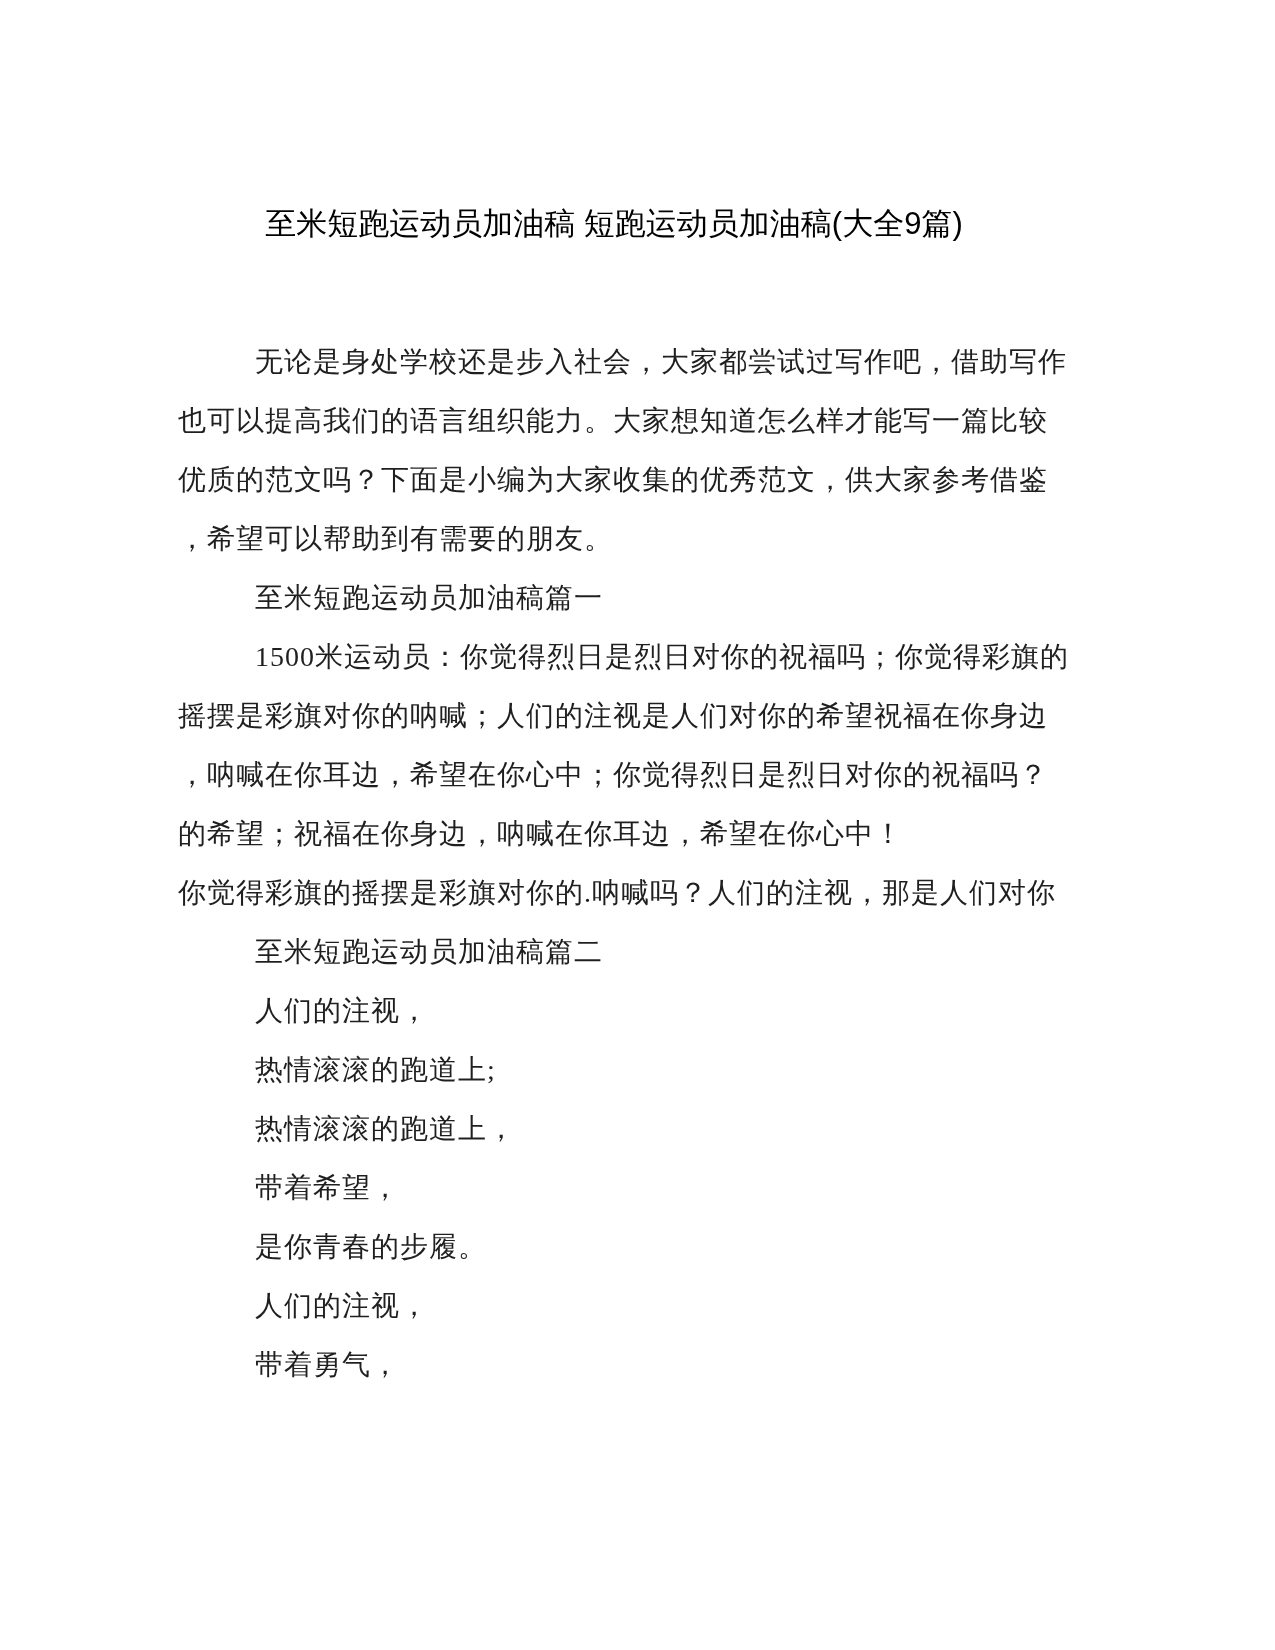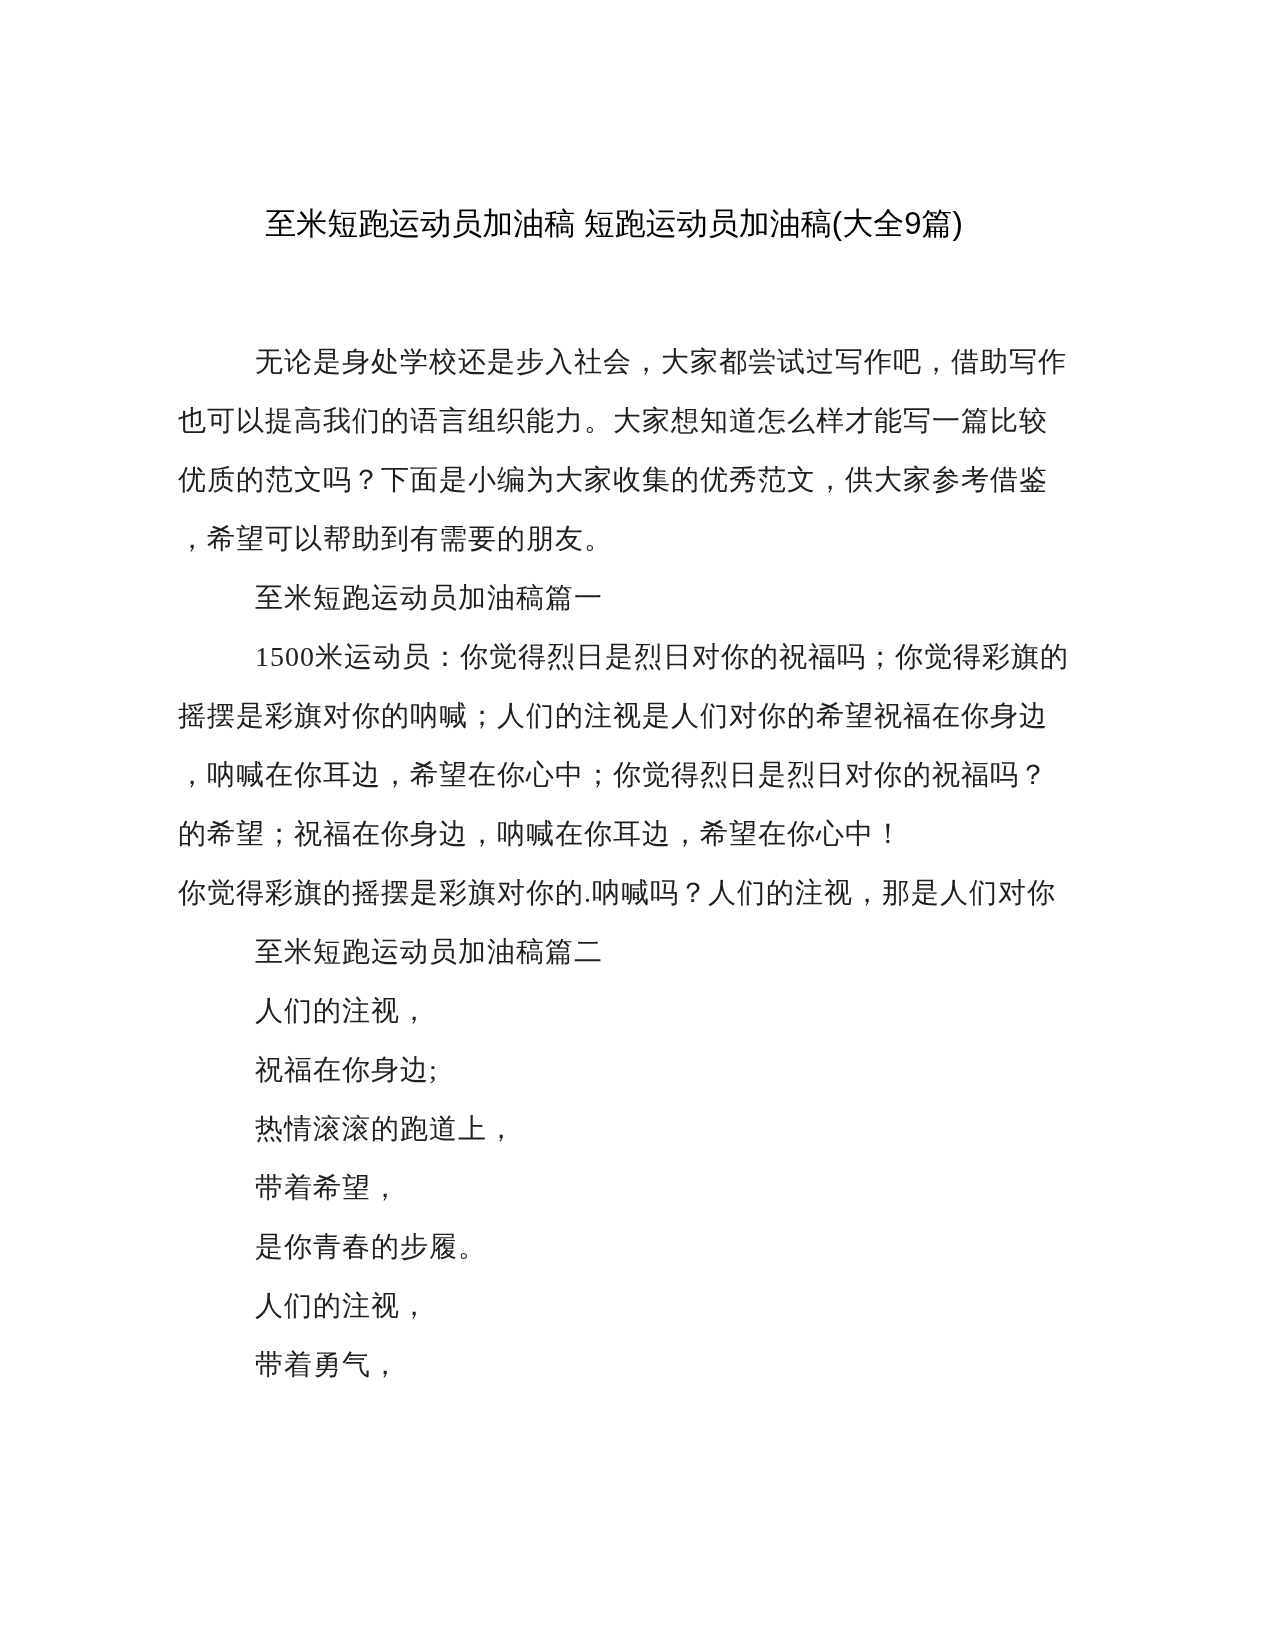--- a/index.html
+++ b/index.html
@@ -59,20 +59,20 @@
       <div class="line">优质的范文吗？下面是小编为大家收集的优秀范文，供大家参考借鉴</div>
       <div class="line">，希望可以帮助到有需要的朋友。</div>
       <div class="line indent">至米短跑运动员加油稿篇一</div>
       <div class="line indent">1500米运动员：你觉得烈日是烈日对你的祝福吗；你觉得彩旗的</div>
       <div class="line">摇摆是彩旗对你的呐喊；人们的注视是人们对你的希望祝福在你身边</div>
       <div class="line">，呐喊在你耳边，希望在你心中；你觉得烈日是烈日对你的祝福吗？</div>
       <div class="line">的希望；祝福在你身边，呐喊在你耳边，希望在你心中！</div>
       <div class="line">你觉得彩旗的摇摆是彩旗对你的.呐喊吗？人们的注视，那是人们对你</div>
       <div class="line indent">至米短跑运动员加油稿篇二</div>
       <div class="line indent">人们的注视，</div>
-      <div class="line indent">祝福在你身边;</div>
+      <div class="line indent">热情滚滚的跑道上;</div>
       <div class="line indent">热情滚滚的跑道上，</div>
       <div class="line indent">带着希望，</div>
       <div class="line indent">是你青春的步履。</div>
       <div class="line indent">人们的注视，</div>
       <div class="line indent">带着勇气，</div>
     </div>
 </div>
 
 </body></html>

